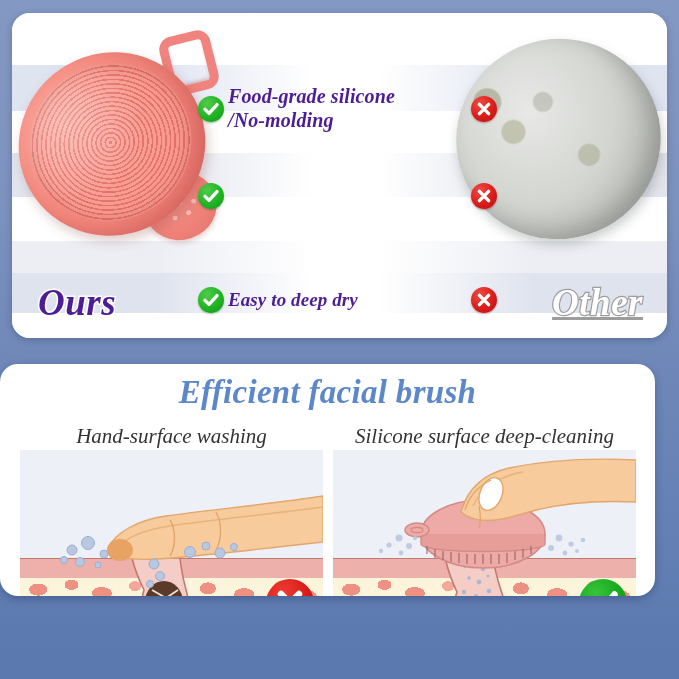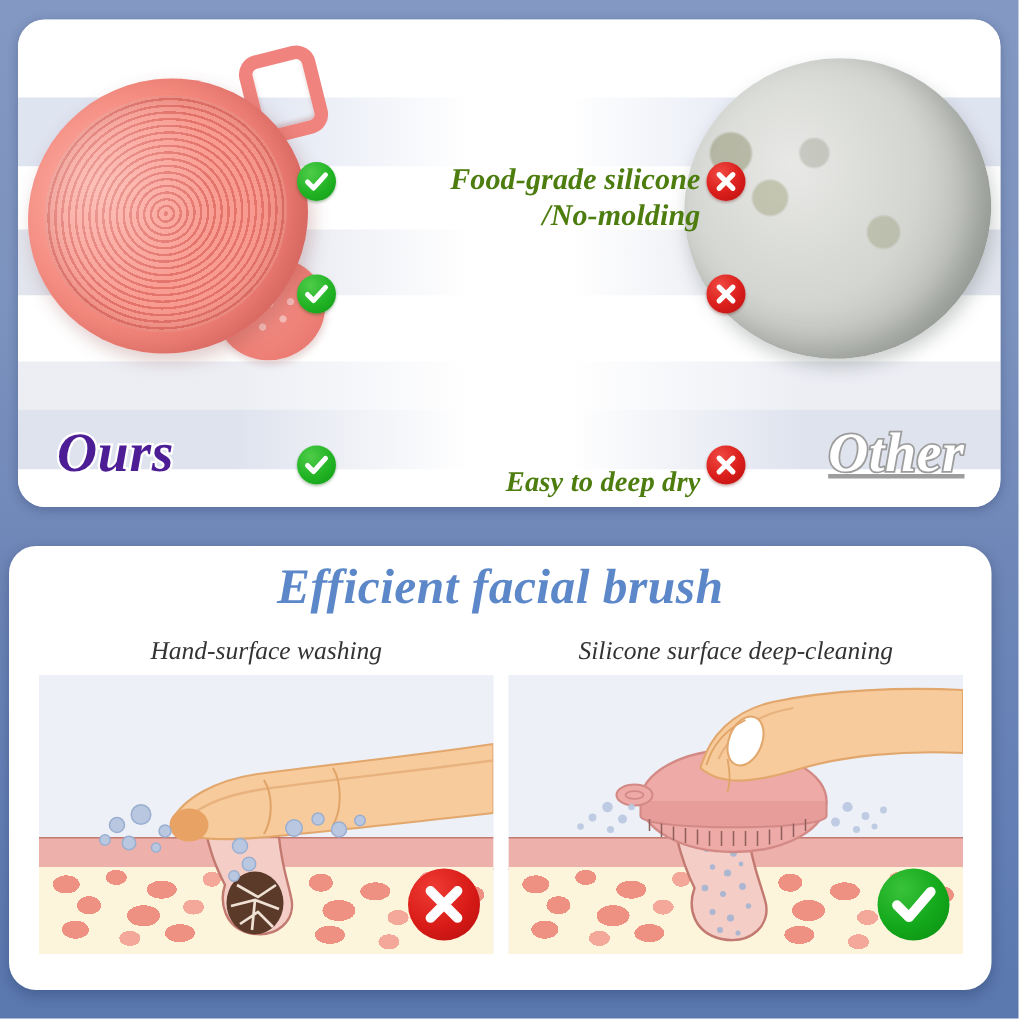--- a/index.html
+++ b/index.html
@@ -193,30 +193,29 @@
     display: flex;
     align-items: center;
     justify-content: space-between;
   }
   #feature-row-0 { top: 72px; }
   #feature-row-1 { top: 170px; }
   #feature-row-2 { top: 274px; }
 
   .feat-text {
     flex: 1;
-    text-align: right;
-    color: #4d7c0f;
+    text-align: left;
+    color: #4c1d95;
     font-weight: bold;
     font-style: italic;
     font-size: 20px;
     line-height: 1.18;
     letter-spacing: .1px;
     padding: 0 4px;
     white-space: pre-line;
-    margin-top: 24px;
   }
   #feature-row-2 .feat-text { font-size: 19px; }
 
   
   .badge {
     width: 26px;
     height: 26px;
     border-radius: 50%;
     flex: 0 0 auto;
     position: relative;
@@ -251,24 +250,24 @@
   #label-other {
     right: 24px;
     color: #ffffff;
     -webkit-text-stroke: 2.4px #9d9d9d;
     paint-order: stroke fill;
     text-decoration: underline;
   }
 
   
   #facial-card {
-    left: 6px;
+    left: 0;
     top: 364px;
     width: 655px;
-    height: 296px;
+    height: 232px;
     box-shadow: 0 3px 9px rgba(25,40,80,.33);
     font-family: Liberation Serif, serif;
   }
   #facial-title {
     position: absolute;
     top: 10px;
     left: 0;
     right: 0;
     text-align: center;
     color: #5c87c8;
@@ -286,21 +285,21 @@
   #panel-left  { left: 20px; }
   #panel-right { left: 333px; }
   .panel-caption {
     position: absolute;
     top: -26px;
     left: 0;
     right: 0;
     text-align: center;
     color: #333333;
     font-style: italic;
-    font-size: 17px;
+    font-size: 21px;
     white-space: nowrap;
   }
   .scene {
     position: absolute;
     inset: 0;
     overflow: hidden;
     background: #eef1f8;
   }
   
   .sky   { position:absolute; left:0; right:0; top:0; height:58%; background:#edf0f7; }

